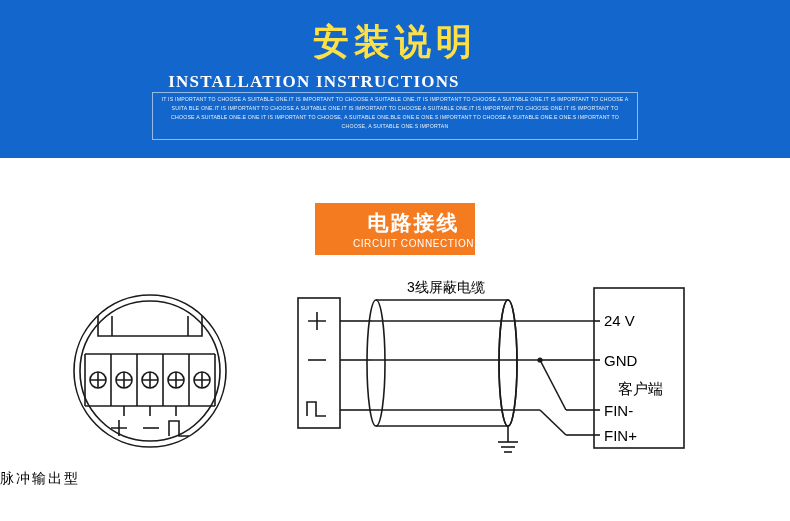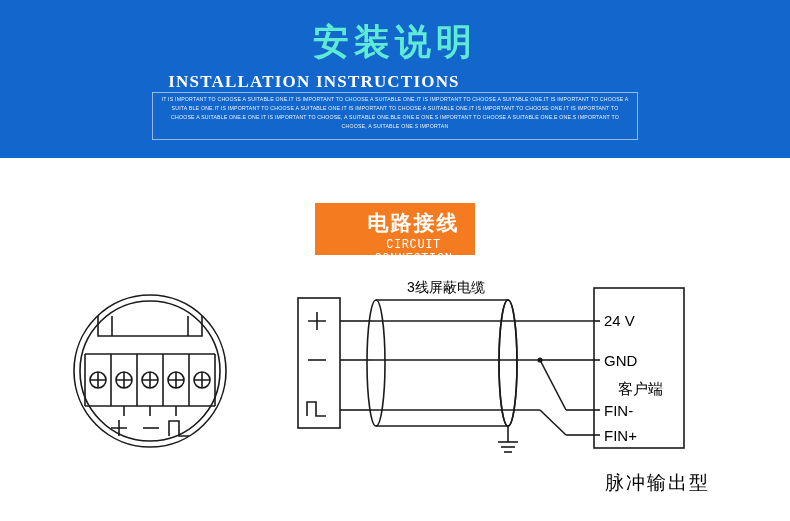--- a/index.html
+++ b/index.html
@@ -21,21 +21,21 @@
     height: 158px;
     background: #1266cc;
     box-sizing: border-box;
   }
   .banner-title {
     position: absolute;
     top: 18px;
     left: 0;
     width: 790px;
     text-align: center;
-    color: #5eead4;
+    color: #fde047;
     font-size: 36px;
     font-weight: bold;
     letter-spacing: 5px;
     font-family: "Liberation Sans", sans-serif;
   }
   .banner-subtitle {
     position: absolute;
     top: 72px;
     left: 0;
     width: 628px;
@@ -84,42 +84,42 @@
     margin-top: 6px;
     color: #ffffff;
     font-size: 21px;
     font-weight: bold;
     letter-spacing: 2px;
   }
   .section-head-en {
     display: block;
     margin-top: 1px;
     color: #ffffff;
-    font-size: 12px;
+    font-size: 10px;
     letter-spacing: 0.6px;
-    font-family: Liberation Mono, monospace;
+    font-family: Liberation Sans, sans-serif;
   }
 
   
   .diagram-wrap {
     position: absolute;
     top: 258px;
     left: 0;
     width: 790px;
     height: 263px;
   }
   svg.diagram { display: block; }
 
   .cap-cn {
     position: absolute;
     top: 470px;
     left: 0;
     width: 710px;
-    text-align: right;
-    font-size: 19px;
+    text-align: left;
+    font-size: 14px;
     color: #000000;
     letter-spacing: 2px;
   }
 </style>
 </head>
 <body>
 
 <div class="banner">
   <div class="banner-title">安装说明</div>
   <div class="banner-subtitle">INSTALLATION INSTRUCTIONS</div>

